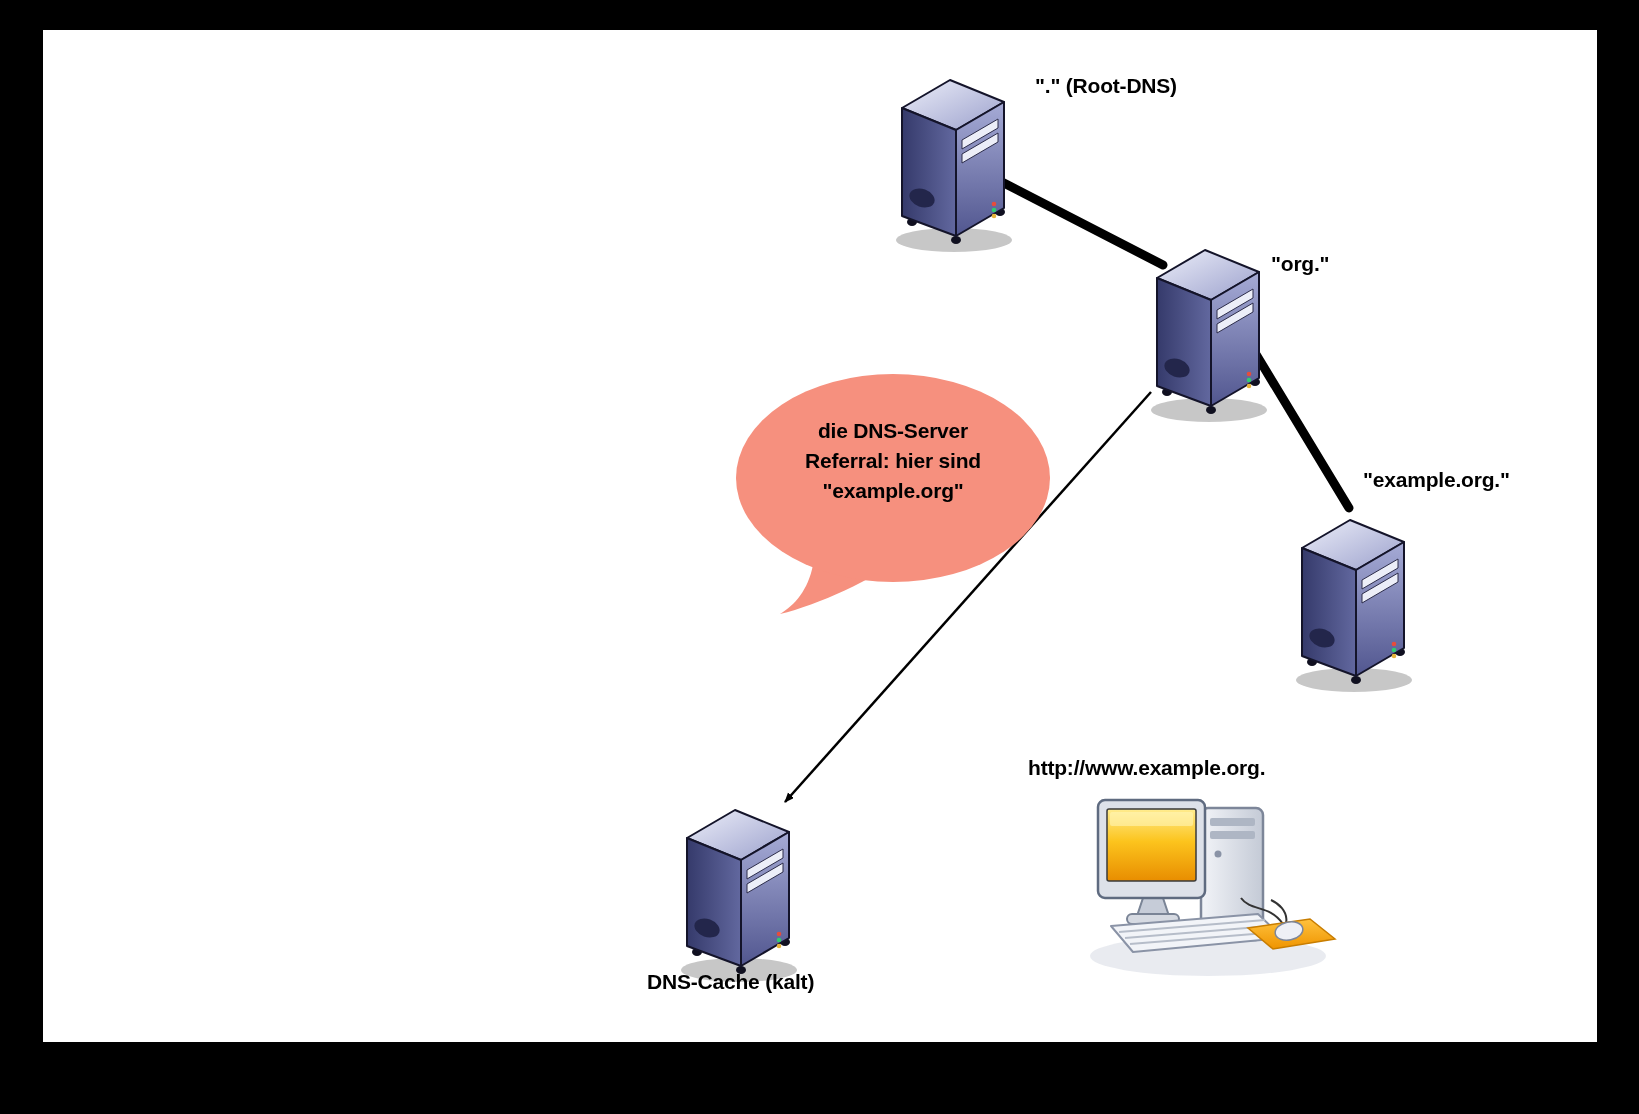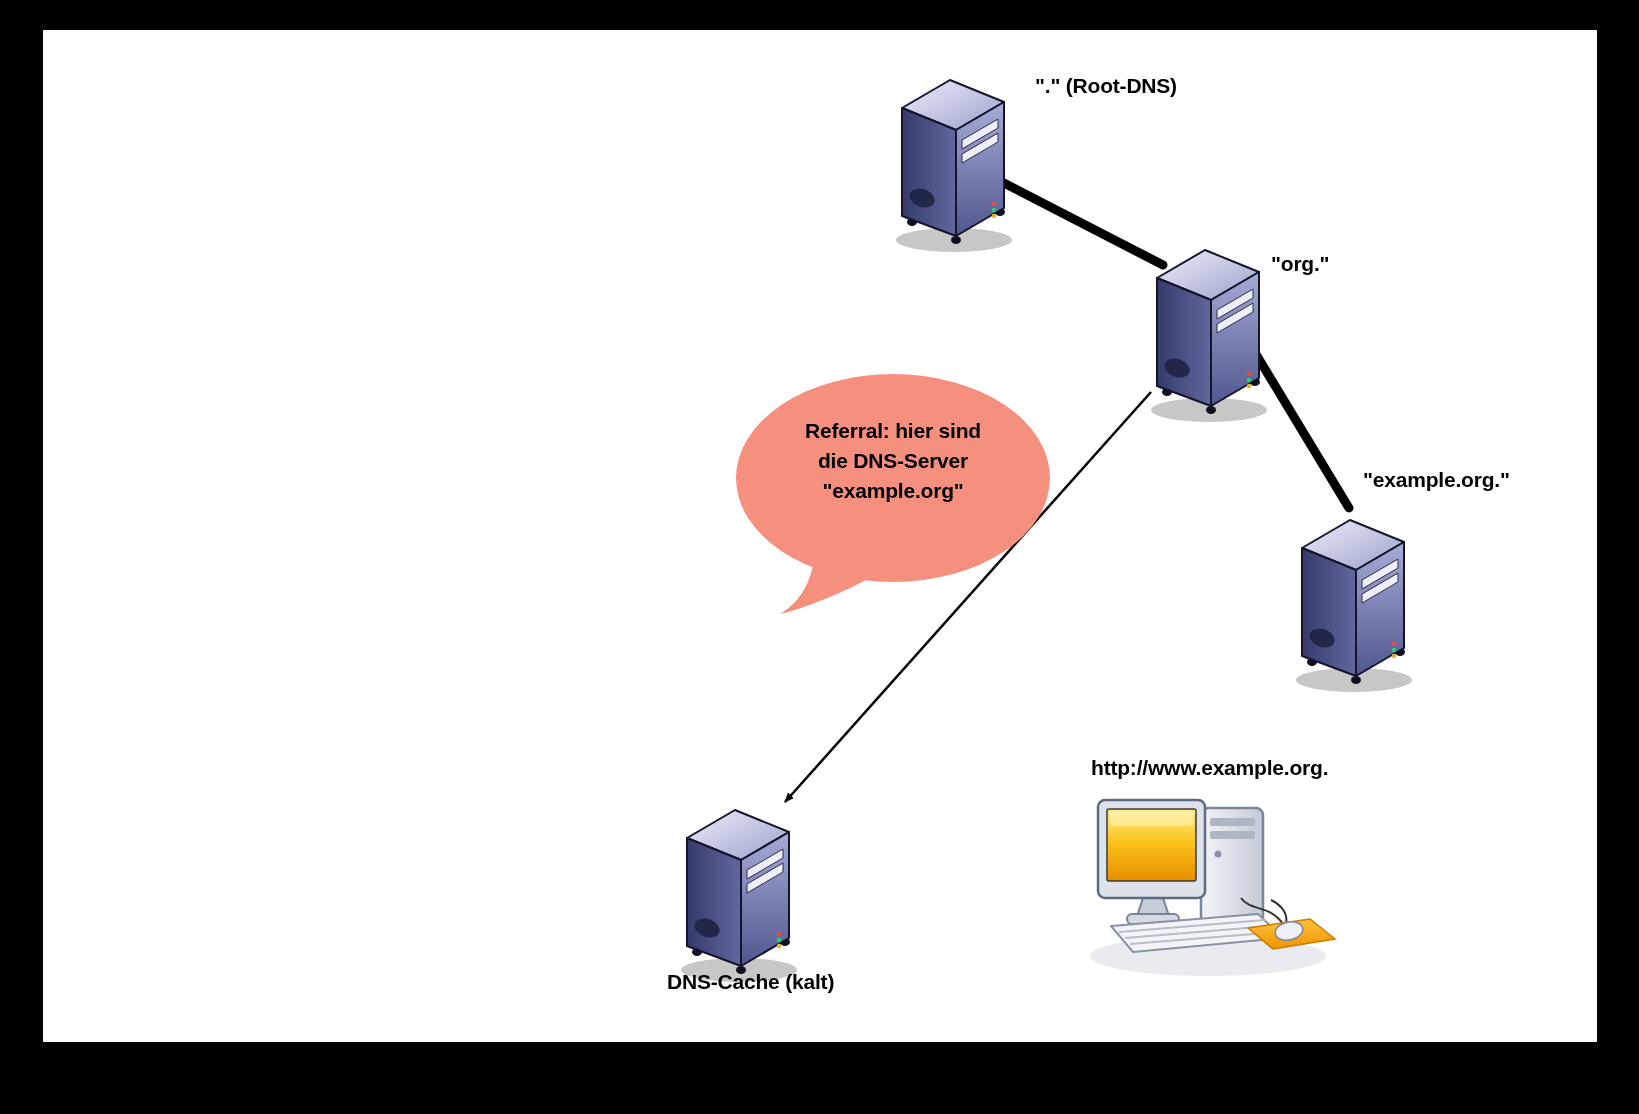--- a/index.html
+++ b/index.html
@@ -134,22 +134,22 @@
       </g>
 
       <polygon points="165,140 227,131 252,151 190,161" fill="url(#gPad)" stroke="#c87d00" stroke-width="1.5"></polygon>
       <ellipse cx="206" cy="143" rx="14" ry="9" fill="#eef0f5" stroke="#7d8699" stroke-width="1.5" transform="rotate(-12 206 143)"></ellipse>
     </g>
   </svg>
 
   <div class="lbl" style="left:992px;top:44px">"." (Root-DNS)</div>
   <div class="lbl" style="left:1228px;top:222px">"org."</div>
   <div class="lbl" style="left:1320px;top:438px">"example.org."</div>
-  <div class="lbl" style="left:624px;top:940px">DNS-Cache (kalt)</div>
-  <div class="lbl" style="left:1048px;top:726px">http://www.example.org.</div>
+  <div class="lbl" style="left:604px;top:940px">DNS-Cache (kalt)</div>
+  <div class="lbl" style="left:985px;top:726px">http://www.example.org.</div>
 
   <div class="bubble-text">
+    <div>die DNS-Server</div>
     <div>Referral: hier sind</div>
-    <div>die DNS-Server</div>
     <div>"example.org"</div>
   </div>
 
 </div>
 
 </body></html>

